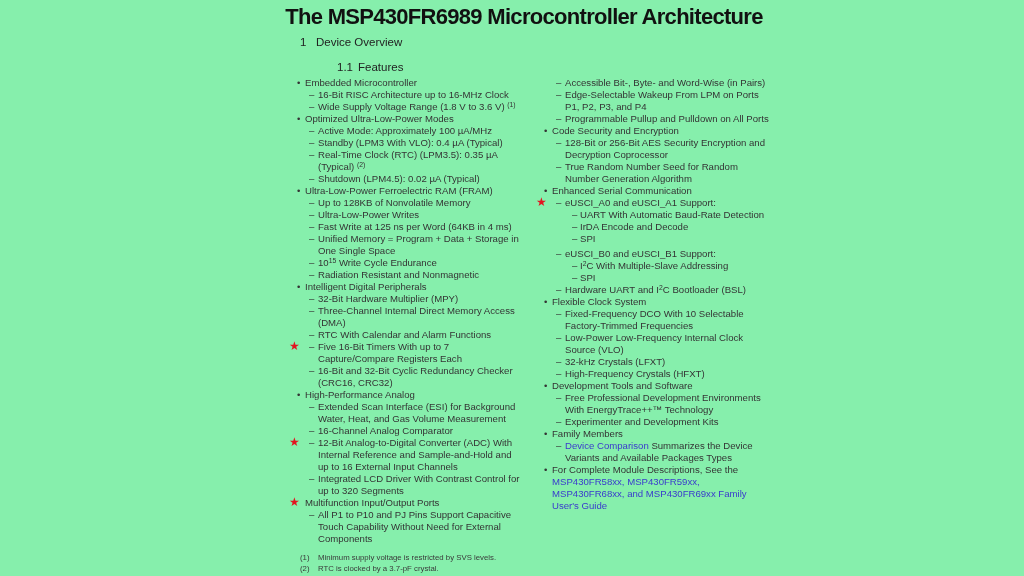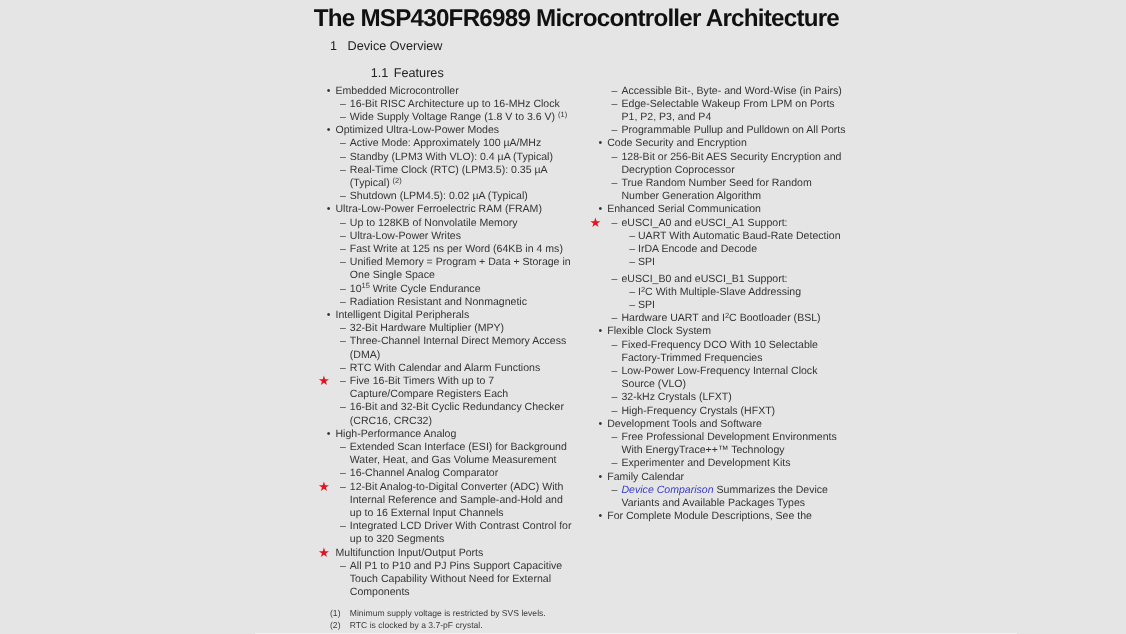--- a/index.html
+++ b/index.html
@@ -1,19 +1,19 @@
 <!DOCTYPE html>
 <html><head>
 <meta charset="utf-8">
 <style>
   html,body { margin:0; padding:0; background:#ffffff; }
   #slide {
     position: relative;
     width: 1024px; height: 576px;
-    background: #e5e5e5;
+    background: #86efac;
     overflow: hidden;
     font-family: "Liberation Sans", sans-serif;
     color: var(--body-color, #343434);
   }
   .slide-title {
     position: absolute; top: 4px; left: 24px; right: 0;
     text-align: center;
     font-size: 22px; font-weight: bold; letter-spacing: -0.7px;
     color: var(--title-color, #111111);
   }
@@ -35,21 +35,21 @@
   .l2 > .marker { position: absolute; left: 15px; }
   .l3 > .marker { position: absolute; left: 31px; }
   .gap { margin-top: 3px; }
   .star {
     position: absolute; left: -5px; top: -1px;
     font-size: 12px; line-height: 12px;
     color: var(--star-color, #e31420);
   }
   sup { font-size: 6.8px; line-height: 0; vertical-align: 3px; }
   .link { color: var(--link-color, #3a3acd); }
-  .italic { font-style: italic; }
+  .italic { }
   .footnotes { position: absolute; left: 300px; top: 537px; font-size: 7.8px; line-height: 10.6px; color: #3a3a3a; margin-top: 16px; }
   .footnote .fn-num { display: inline-block; min-width: 18px; }
 </style>
 </head>
 <body>
 
 <div id="slide" style="--title-color: #111111; --body-color: #343434; --link-color: #3a3acd; --star-color: #e31420;">
   <div class="slide-title">The MSP430FR6989 Microcontroller Architecture</div>
 
   <div class="heading" id="section-heading">
@@ -283,31 +283,33 @@
           <span class="marker">–</span>
           <span class="text"><span>Free Professional Development Environments
 With EnergyTrace++™ Technology</span></span>
         </div>
         <div class="item l2">
           <span class="marker">–</span>
           <span class="text"><span>Experimenter and Development Kits</span></span>
         </div>
         <div class="item l1">
           <span class="marker">•</span>
-          <span class="text"><span>Family Calendar</span></span>
+          <span class="text"><span>Family Members</span></span>
         </div>
         <div class="item l2">
           <span class="marker">–</span>
           <span class="text"><span class="link italic">Device Comparison</span><span> Summarizes the Device
 Variants and Available Packages Types</span></span>
         </div>
         <div class="item l1">
           <span class="marker">•</span>
           <span class="text"><span>For Complete Module Descriptions, See the
-</span></span>
+</span><span class="link italic">MSP430FR58xx, MSP430FR59xx,
+MSP430FR68xx, and MSP430FR69xx Family
+User's Guide</span></span>
         </div>
       </div>
   </div>
 
   <div class="footnotes" id="footnotes">
       <div class="footnote"><span class="fn-num">(1)</span><span>Minimum supply voltage is restricted by SVS levels.</span></div>
       <div class="footnote"><span class="fn-num">(2)</span><span>RTC is clocked by a 3.7-pF crystal.</span></div>
     </div>
 </div>
 

